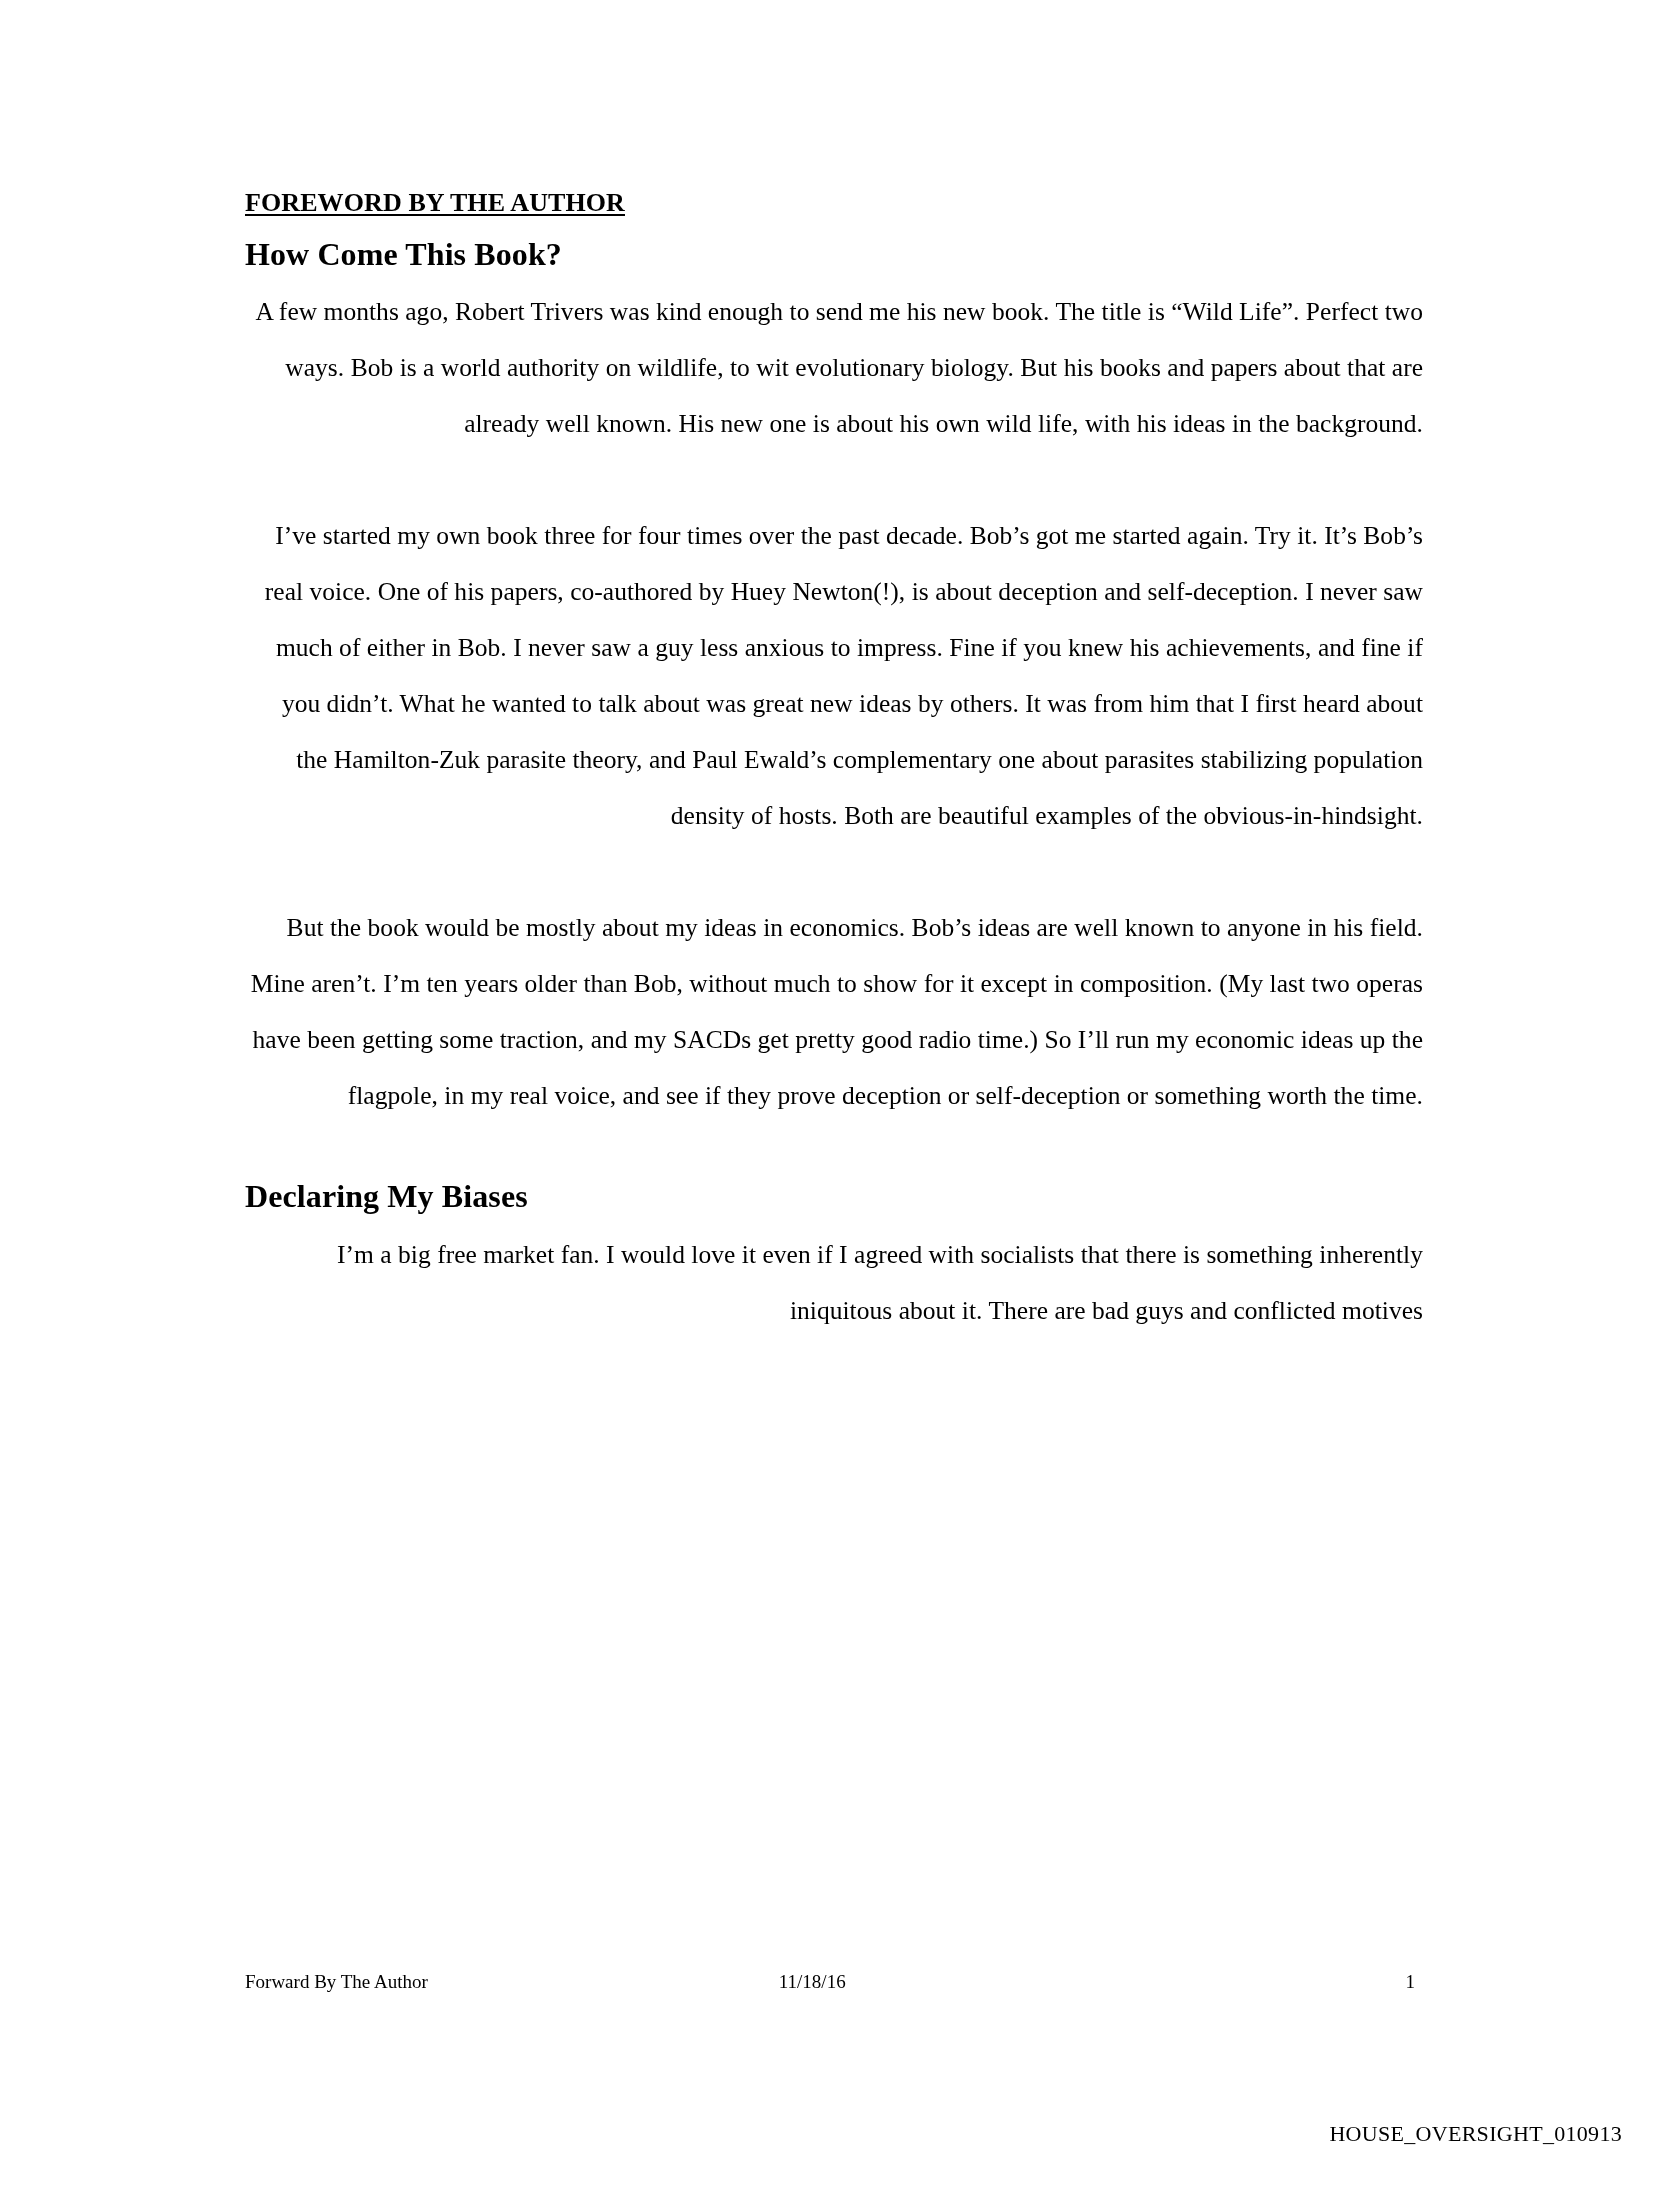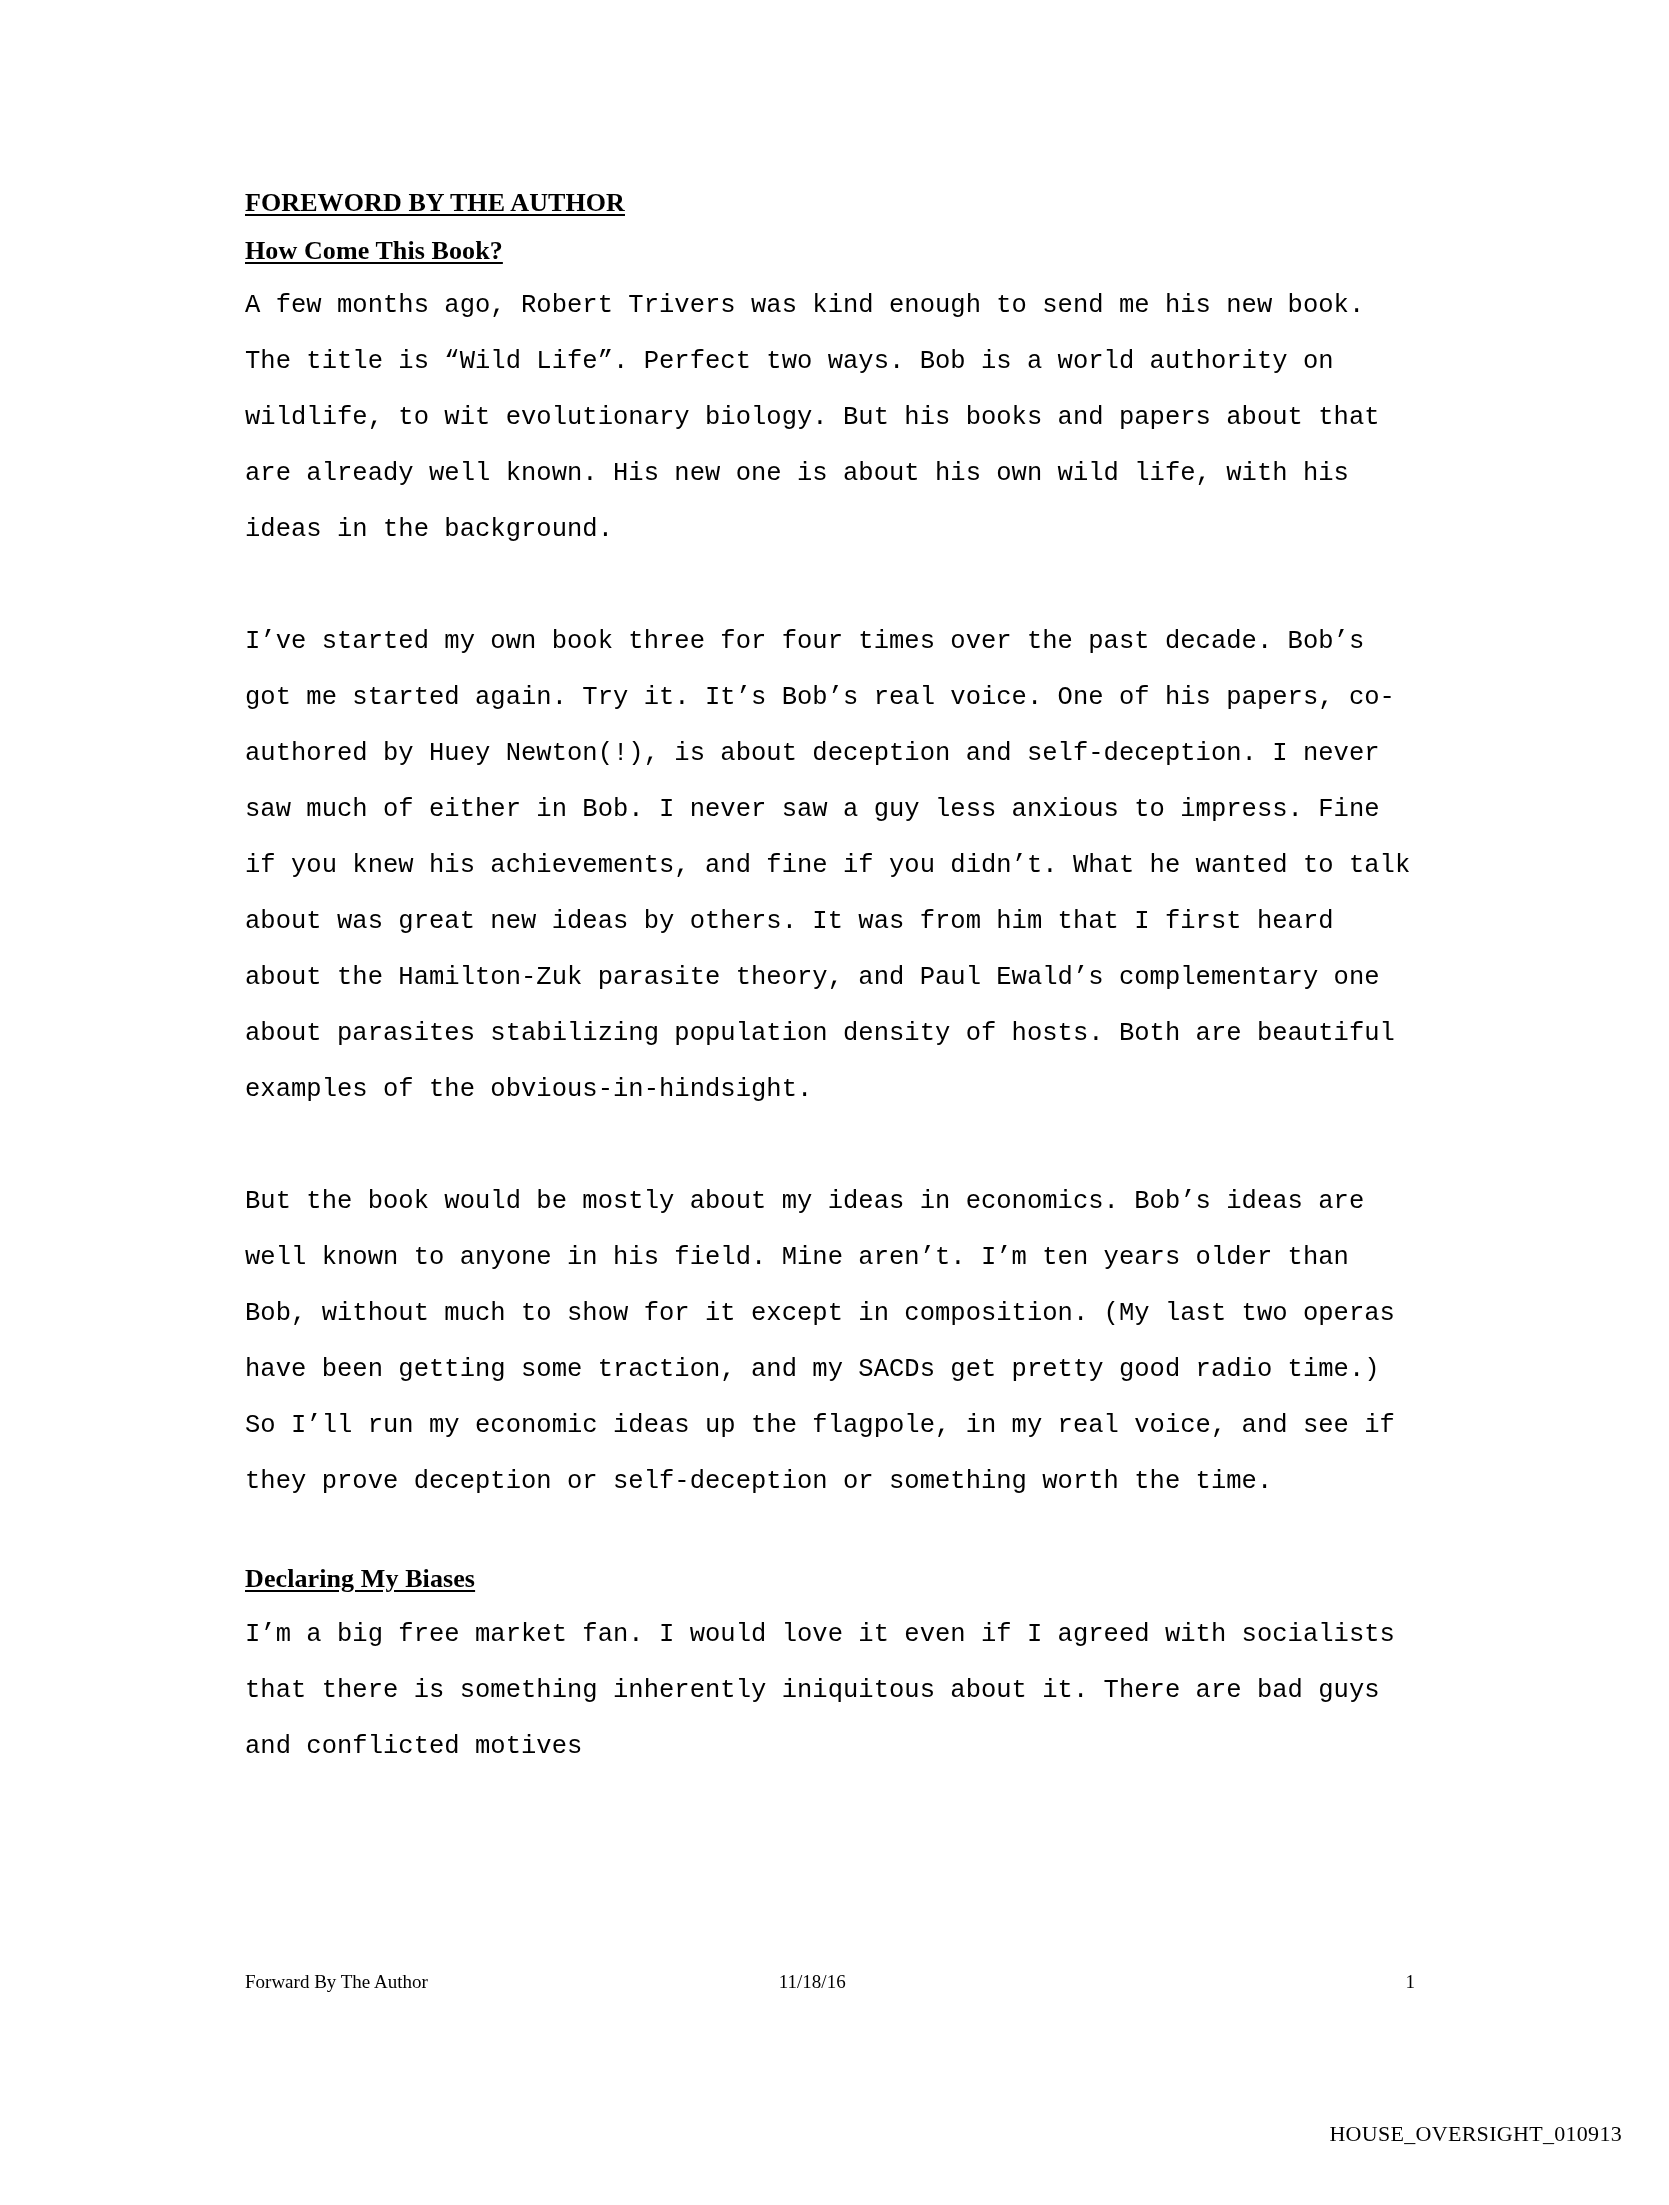--- a/index.html
+++ b/index.html
@@ -33,34 +33,32 @@
     font-size: 26px;
     text-decoration: underline;
     text-underline-offset: 3.3px;
     line-height: 1.0;
     margin: 0 0 22px 0;
     letter-spacing: 0.1px;
   }
   .subheading {
     font-family: "Liberation Serif", serif;
     font-weight: bold;
-    font-size: 26px;
-    text-decoration: underline;
+    font-size: 32px;
     text-underline-offset: 3.3px;
     line-height: 1.0;
     margin: 0 0 14.4px 0;
     letter-spacing: 0.1px;
   }
   .para {
     font-size: 25.5px;
     line-height: 56px;
     margin: 0 0 0 0;
-    text-align: left;
+    text-align: right;
     letter-spacing: 0.03px;
-    font-family: Liberation Mono, monospace;
   }
   .para + .para {
     margin-top: 56px;
   }
   .spacer-before-sub {
     height: 56px;
   }
   .footer {
     position: absolute;
     left: 245px;

